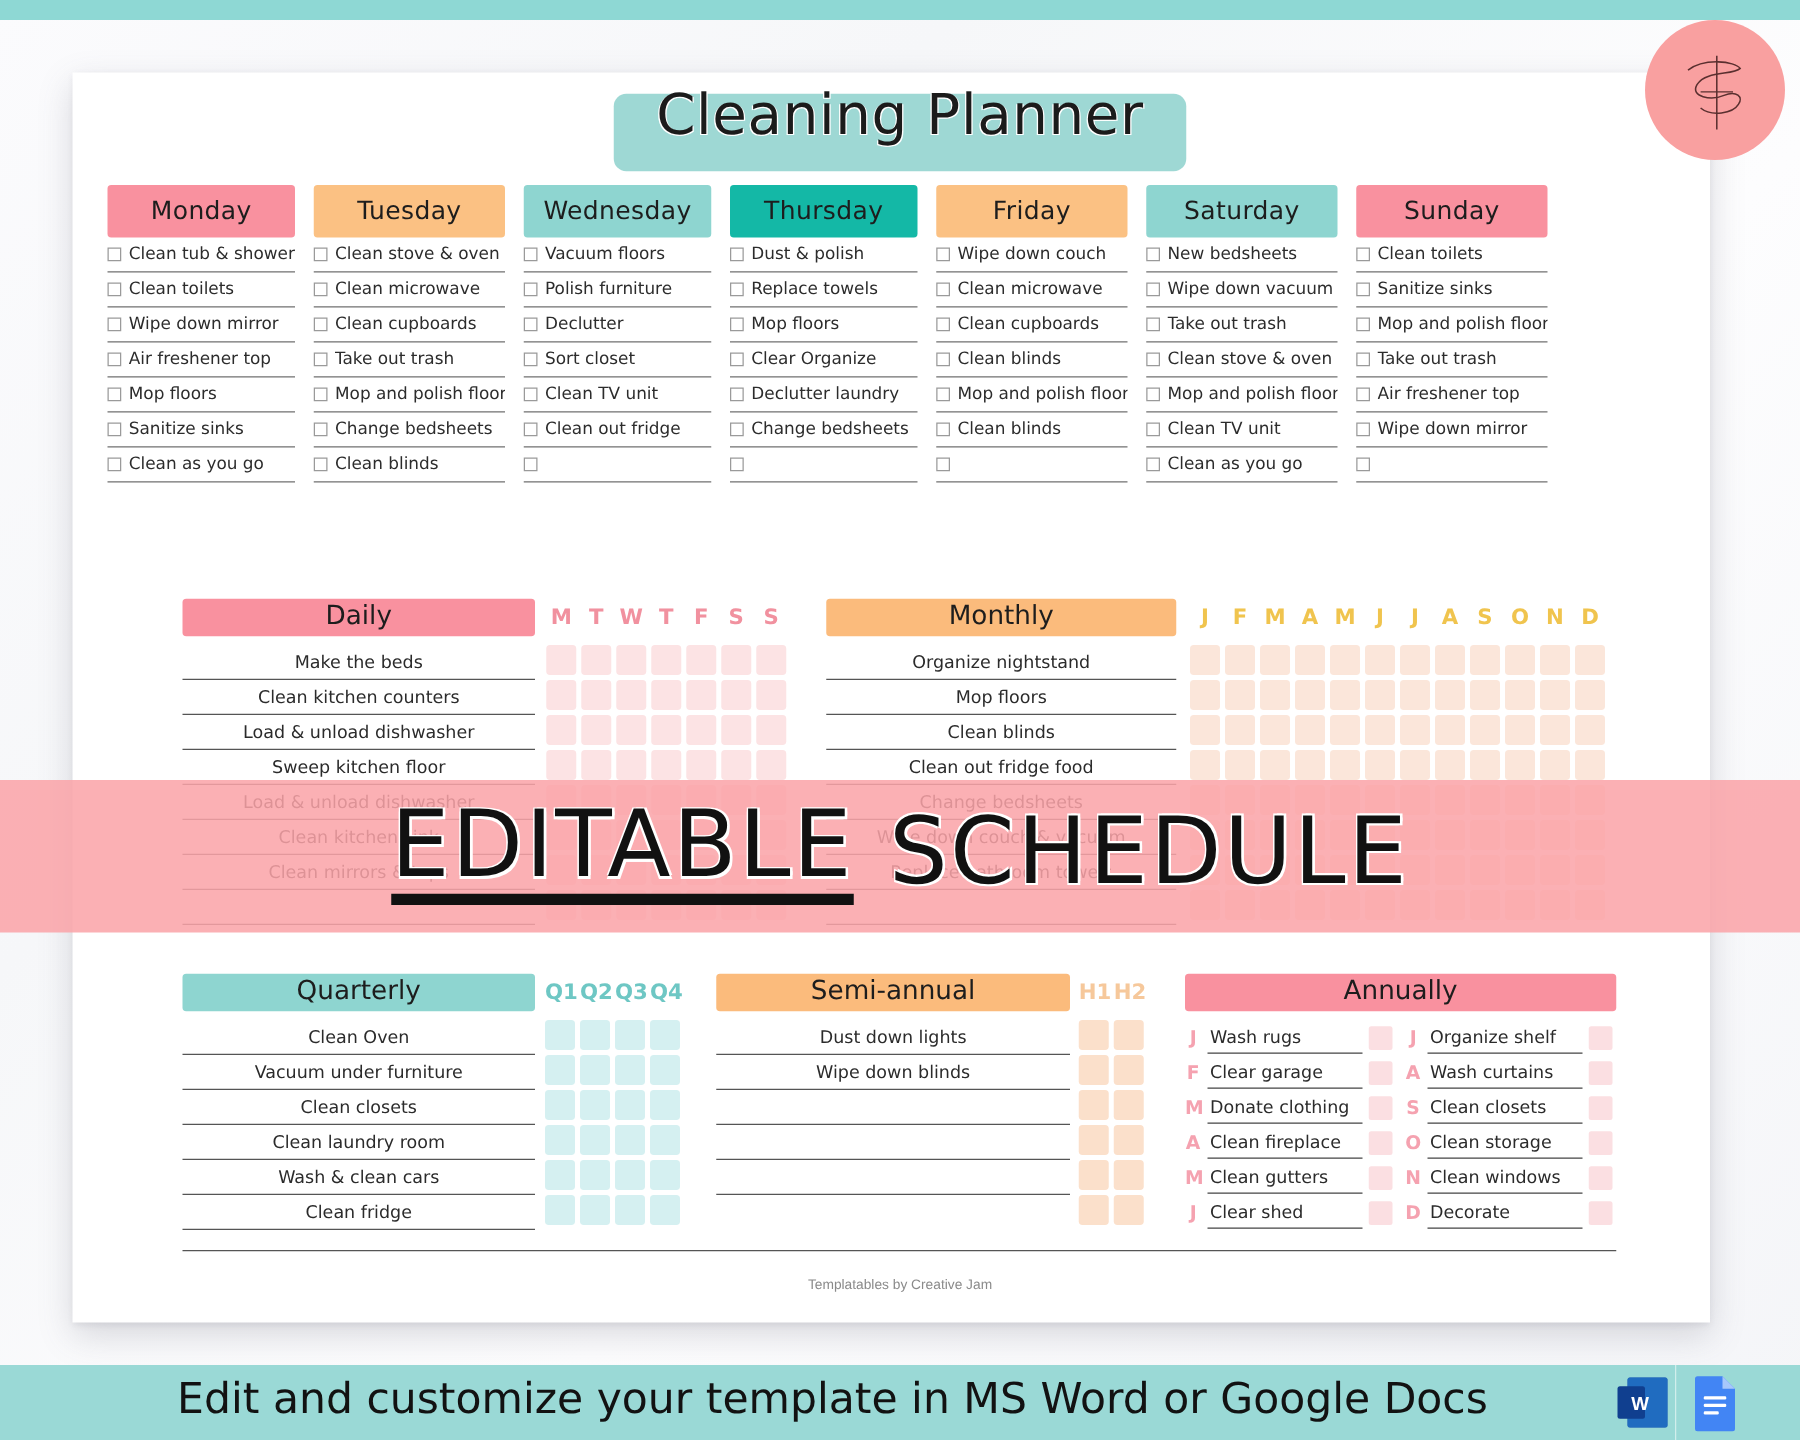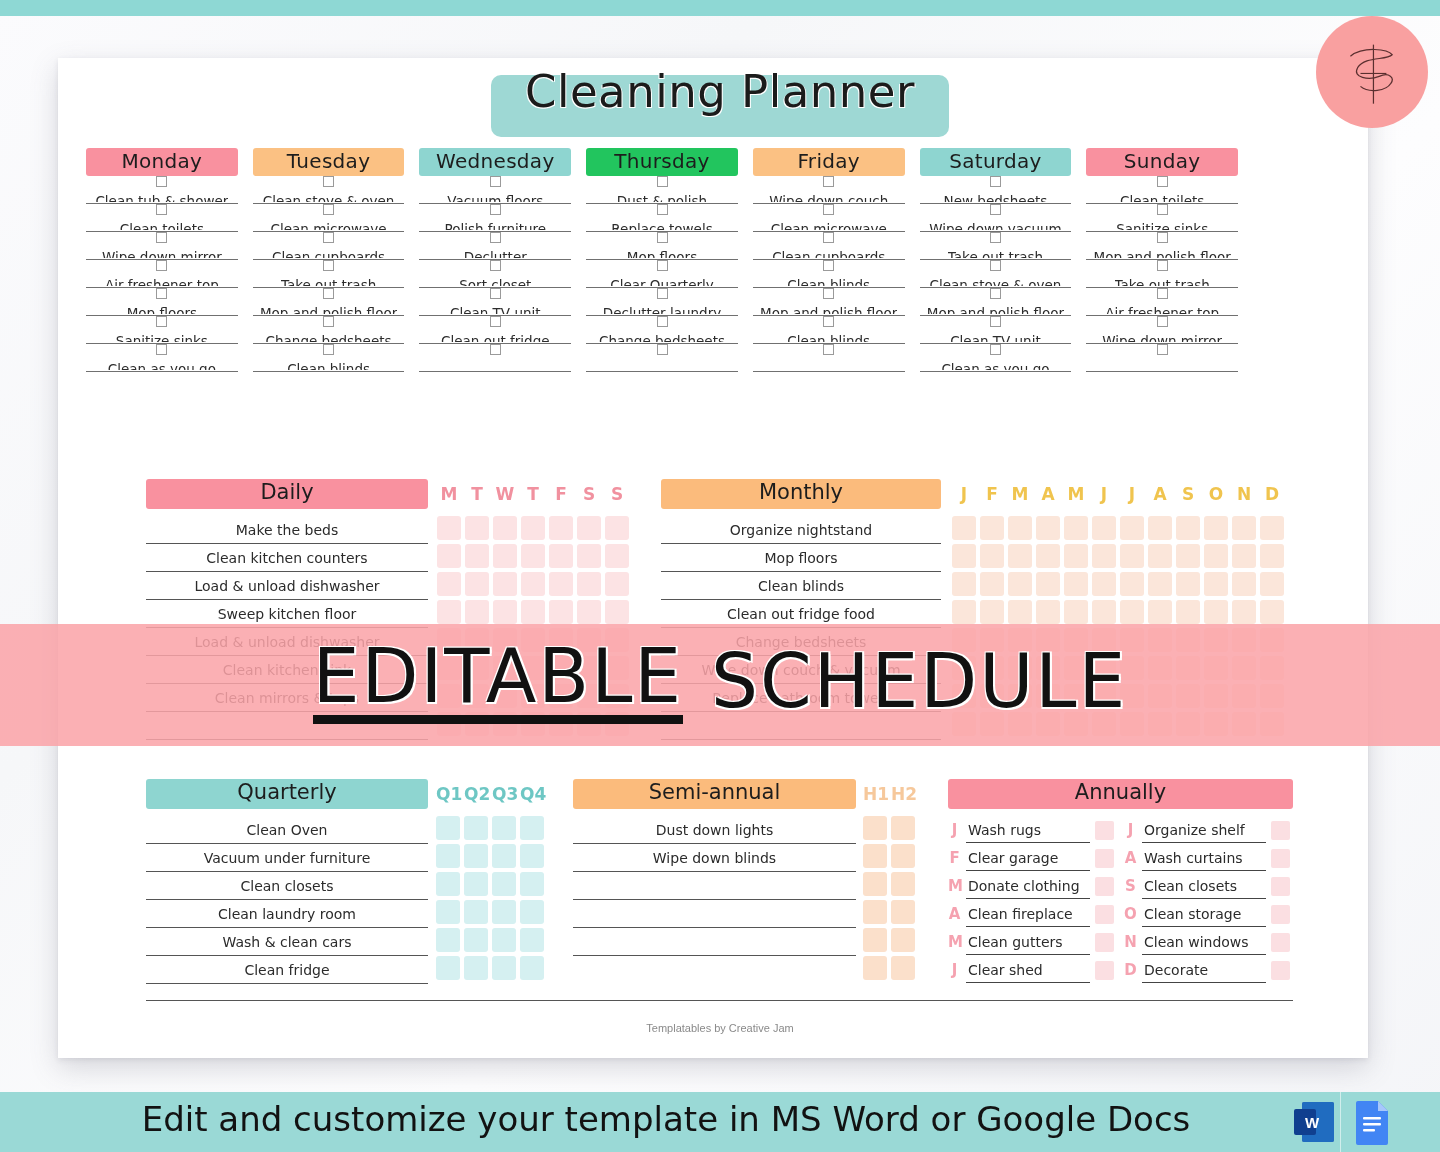--- a/index.html
+++ b/index.html
@@ -91,39 +91,38 @@
   .week-row {
     position: absolute;
     left: 86px;
     top: 148px;
     width: 1152px;
     display: flex;
     gap: 15px;
   }
   .day-col { width: 153px; }
   .day-head {
-    height: 28px;
+    height: 42px;
     border-radius: 3px;
     display: flex;
     align-items: center;
     justify-content: center;
     font-size: 20px;
     color: #1d1d1d;
     letter-spacing: 0.3px;
   }
   .day-head span { position: relative; top: -1px; }
 
   .task {
     display: flex;
     align-items: center;
     gap: 6px;
     height: 28px;
     border-bottom: 1.4px solid #707070;
     padding-bottom: 1px;
-    flex-direction: column;
   }
   .task:first-of-type { margin-top: 7px; }
   .cbx {
     width: 11px;
     height: 11px;
     border: 1.3px solid #9a9a9a;
     flex: 0 0 auto;
     background: #fff;
   }
   .task-label {
@@ -417,38 +416,38 @@
       <div class="task">
         <div class="cbx"></div>
         <div class="task-label">Clean out fridge</div>
       </div>
       <div class="task">
         <div class="cbx"></div>
         <div class="task-label"></div>
       </div>
     </div>
     <div class="day-col">
-      <div class="day-head" style="background: #22c55e;">
+      <div class="day-head" style="background: #14b8a6;">
         <span>Thursday</span>
       </div>
       <div class="task">
         <div class="cbx"></div>
         <div class="task-label">Dust &amp; polish</div>
       </div>
       <div class="task">
         <div class="cbx"></div>
         <div class="task-label">Replace towels</div>
       </div>
       <div class="task">
         <div class="cbx"></div>
         <div class="task-label">Mop floors</div>
       </div>
       <div class="task">
         <div class="cbx"></div>
-        <div class="task-label">Clear Quarterly</div>
+        <div class="task-label">Clear Organize</div>
       </div>
       <div class="task">
         <div class="cbx"></div>
         <div class="task-label">Declutter laundry</div>
       </div>
       <div class="task">
         <div class="cbx"></div>
         <div class="task-label">Change bedsheets</div>
       </div>
       <div class="task">

